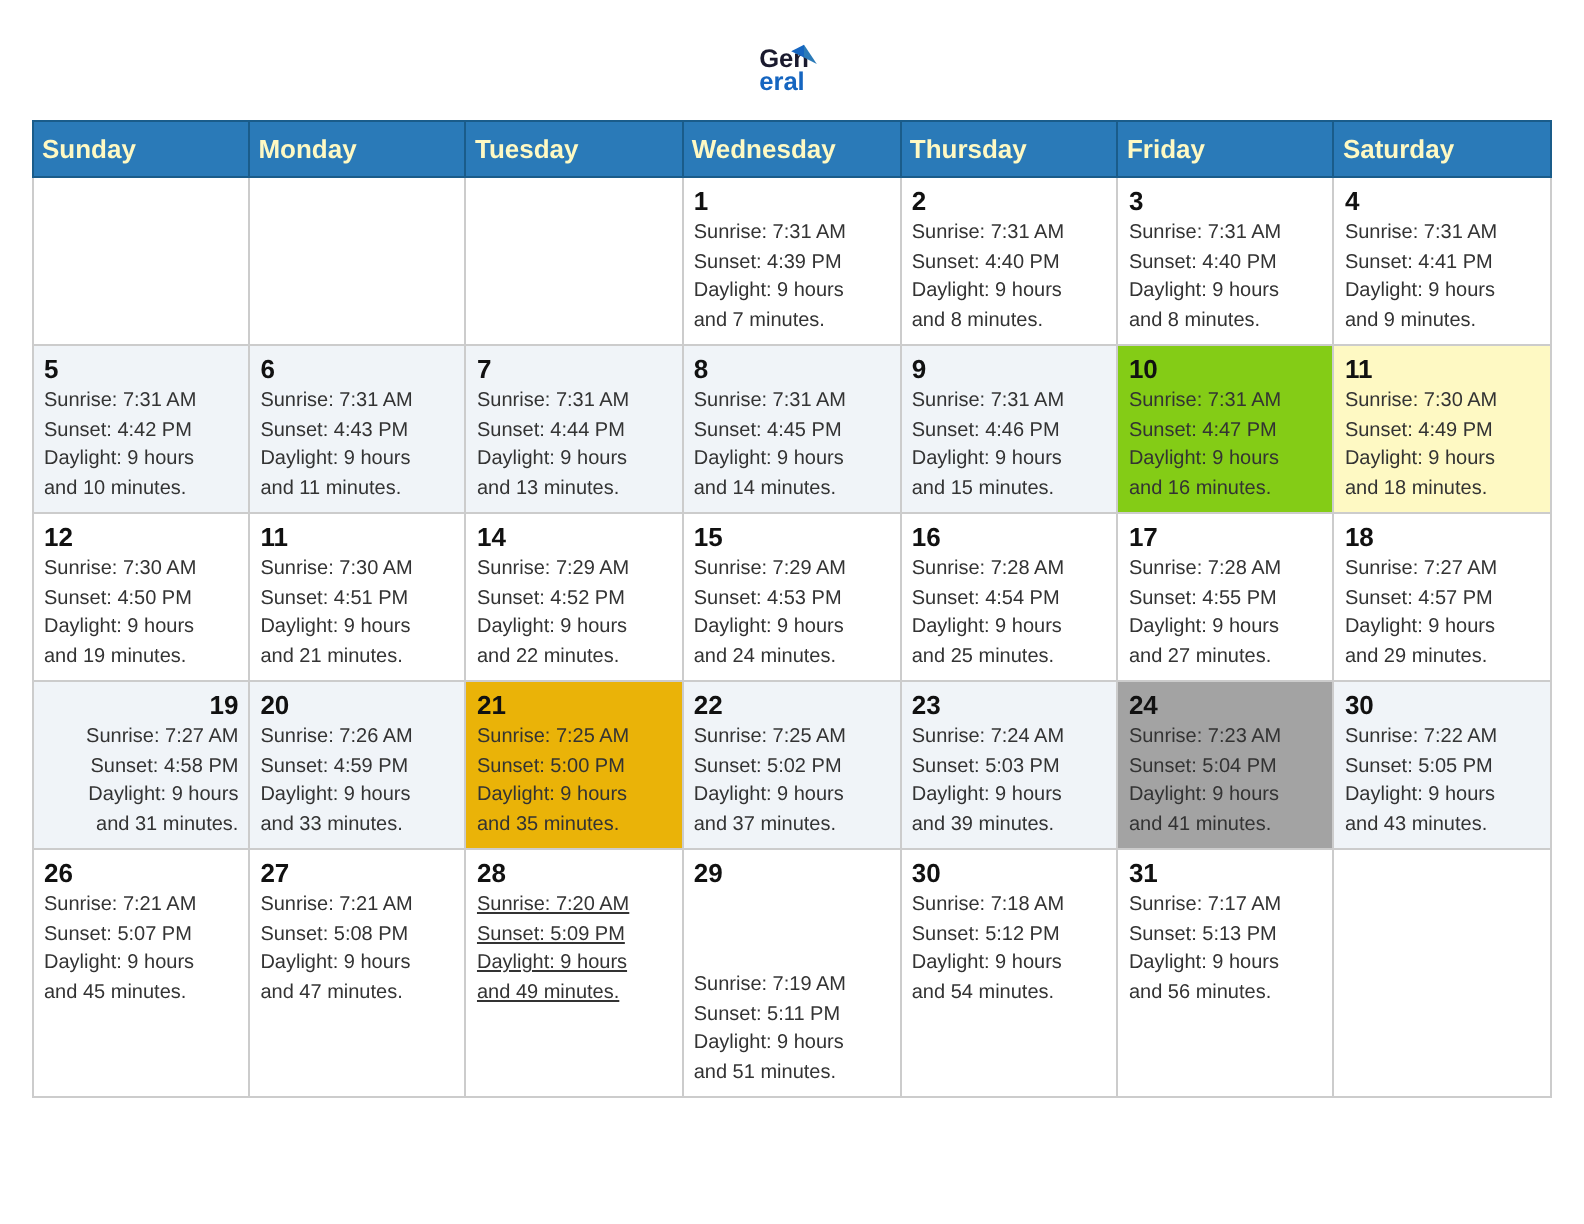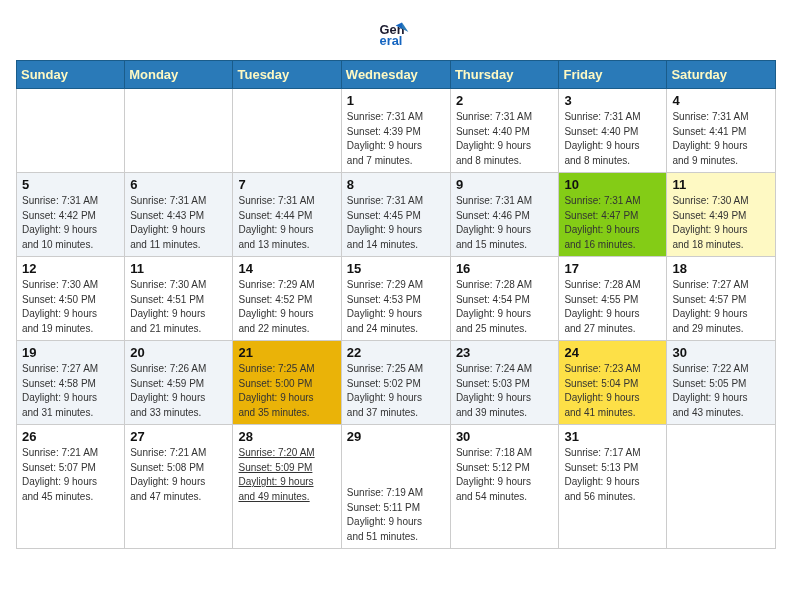--- a/index.html
+++ b/index.html
@@ -243,21 +243,21 @@
         </td>
         <td>
           <div class="day-number">18</div>
           <div class="day-info" style="white-space: pre-line;">Sunrise: 7:27 AM
 Sunset: 4:57 PM
 Daylight: 9 hours
 and 29 minutes.</div>
         </td>
       </tr>
       <tr>
-        <td style="background-color: rgb(240, 244, 248);">
+        <td style="background-color: rgb(240, 244, 248); text-align: right;">
           <div class="day-number">19</div>
           <div class="day-info" style="white-space: pre-line;">Sunrise: 7:27 AM
 Sunset: 4:58 PM
 Daylight: 9 hours
 and 31 minutes.</div>
         </td>
         <td style="background-color: rgb(240, 244, 248);">
           <div class="day-number">20</div>
           <div class="day-info" style="white-space: pre-line;">Sunrise: 7:26 AM
 Sunset: 4:59 PM
@@ -278,21 +278,21 @@
 Daylight: 9 hours
 and 37 minutes.</div>
         </td>
         <td style="background-color: rgb(240, 244, 248);">
           <div class="day-number">23</div>
           <div class="day-info" style="white-space: pre-line;">Sunrise: 7:24 AM
 Sunset: 5:03 PM
 Daylight: 9 hours
 and 39 minutes.</div>
         </td>
-        <td style="background-color: #fde047;">
+        <td style="background-color: #a3a3a3;">
           <div class="day-number">24</div>
           <div class="day-info" style="white-space: pre-line;">Sunrise: 7:23 AM
 Sunset: 5:04 PM
 Daylight: 9 hours
 and 41 minutes.</div>
         </td>
         <td style="background-color: rgb(240, 244, 248);">
           <div class="day-number">30</div>
           <div class="day-info" style="white-space: pre-line;">Sunrise: 7:22 AM
 Sunset: 5:05 PM

